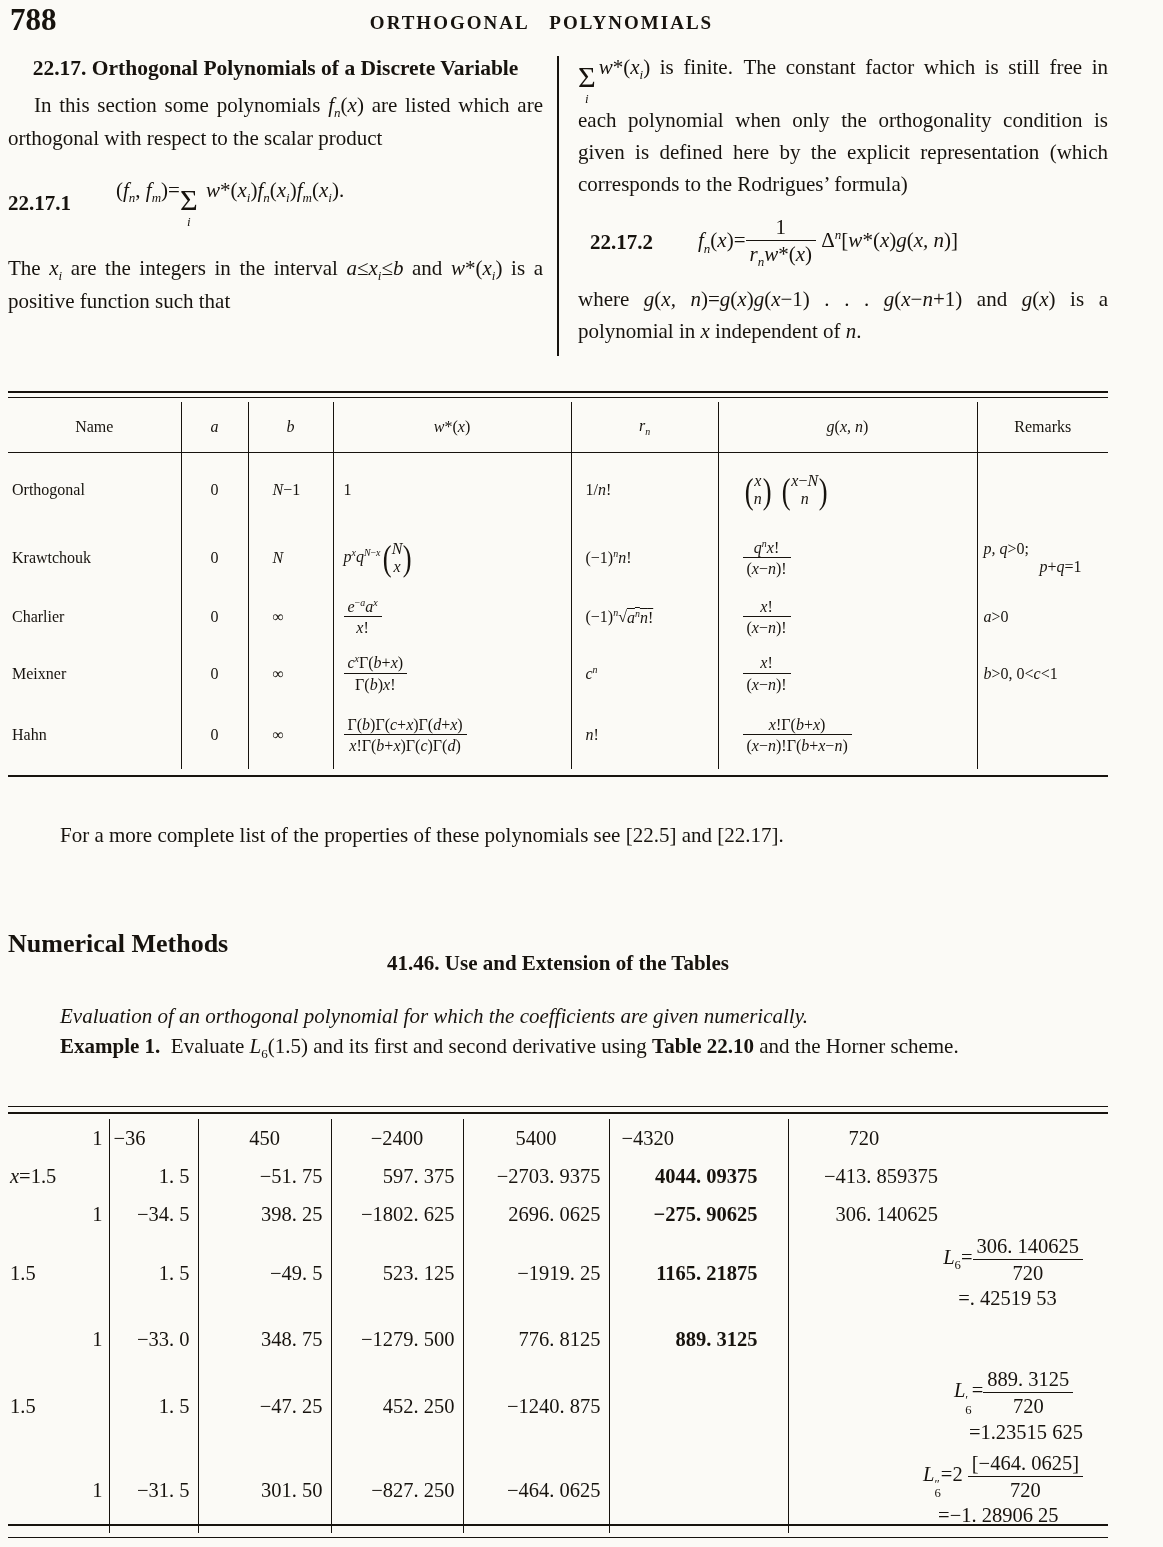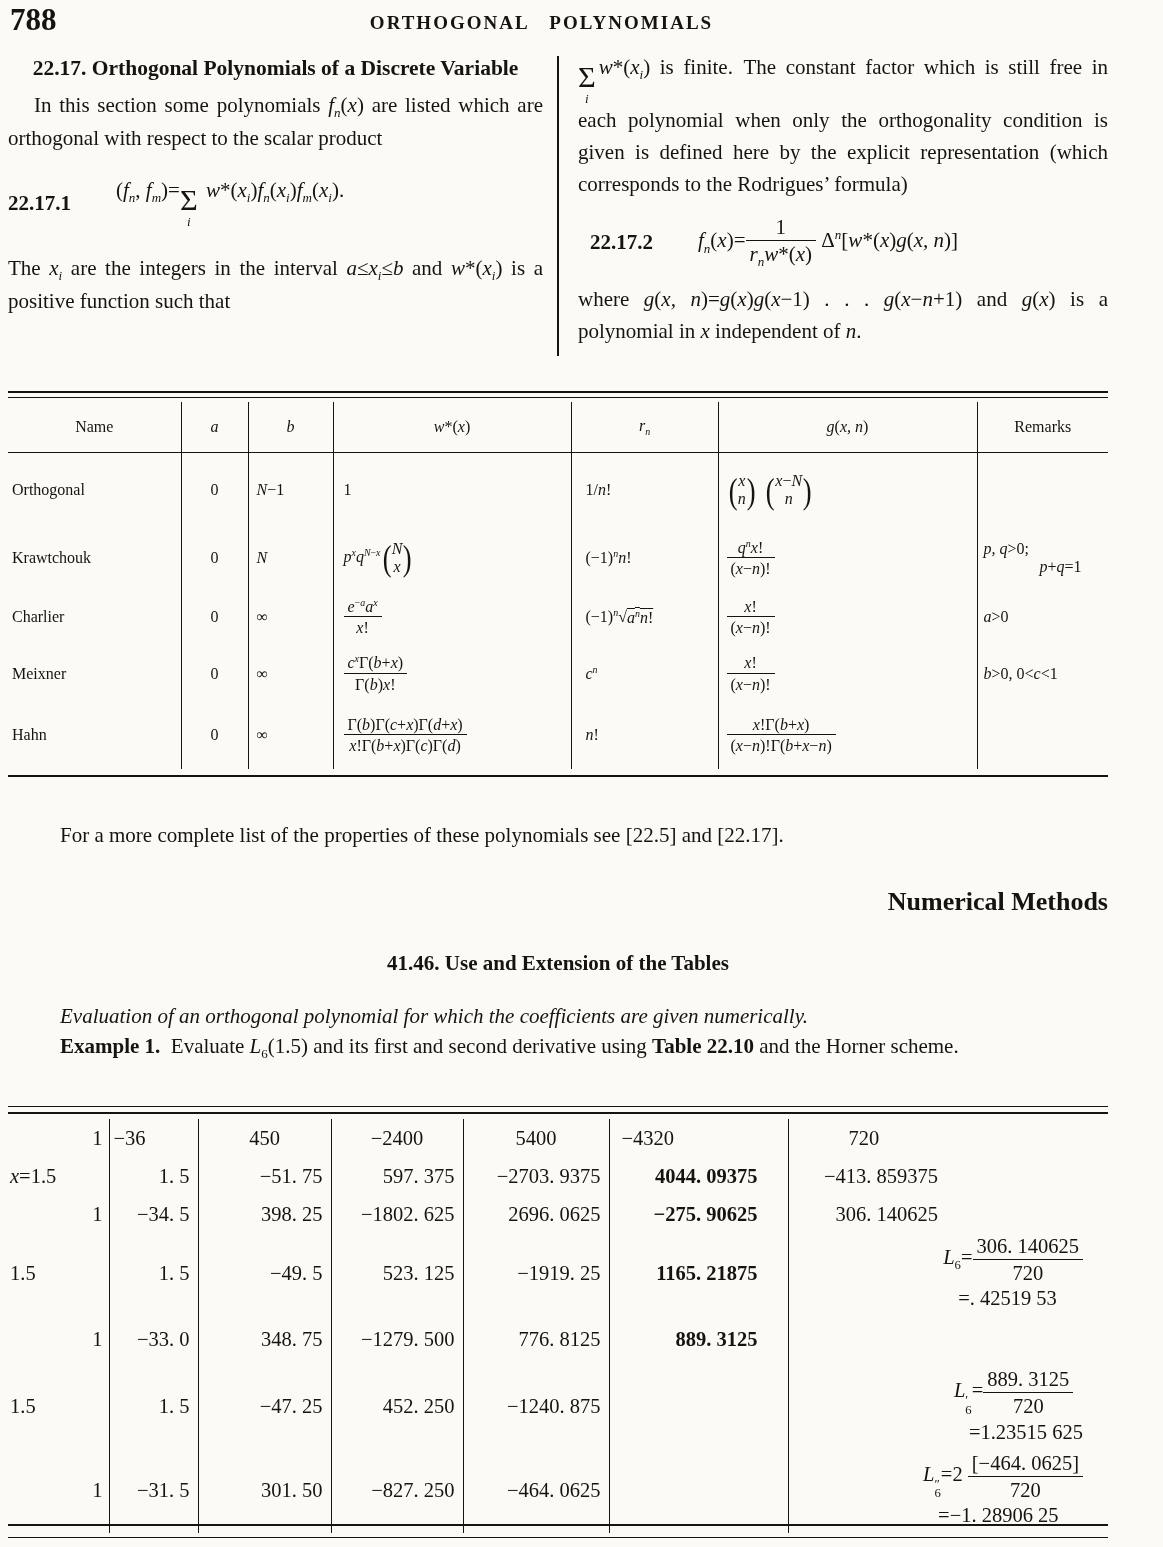--- a/index.html
+++ b/index.html
@@ -62,28 +62,28 @@
   .tr-head{height:50px;} .tr-cheb{height:76px;} .tr-kraw{height:60px;}
   .tr-char{height:58px;} .tr-meix{height:55px;} .tr-hahn{height:68px;}
   
   .htable{position:absolute;left:8px;top:1119px;width:1100px;font-size:20.5px;}
   .htable td{border-right:1.6px solid #17130e;overflow:hidden;vertical-align:middle;}
   .htable td:last-child{border-right:none;}
   .hr0{height:38px;} .hr1{height:38px;} .hr2{height:38px;} .hr3{height:72px;}
   .hr4{height:52px;} .hr5{height:82px;} .hr6{height:85px;}
   
   .a-l{text-align:left;} .a-r{text-align:right;} .ctr{text-align:center;}
-  .pl2{padding-left:2px;} .pl4{padding-left:4px;} .pl6{padding-left:6px;} .pl8{padding-left:8px;}
+  .pl2{padding-left:2px;} .pl4{padding-left:4px;} .pl6{padding-left:6px;} .pl8{padding-left:24px;}
   .pl10{padding-left:10px;} .pl12{padding-left:12px;} .pl14{padding-left:14px;} .pl60{padding-left:60px;}
   .pr6{padding-right:6px;} .pr8{padding-right:8px;} .pr30{padding-right:30px;font-weight:bold;}
   .pr170{padding-right:170px;} .pr25{padding-right:25px;}
   .rin{padding-left:56px;}
   
   .note{position:absolute;left:8px;top:820px;width:1012px;text-indent:52px;}
-  .nmtitle{position:absolute;left:8px;top:887px;width:1100px;margin:0;text-align:right;
+  .nmtitle{position:absolute;left:8px;top:929px;width:1100px;margin:0;text-align:left;
            font-size:26px;font-weight:bold;}
   .nmsub{position:absolute;left:8px;top:951px;width:1100px;margin:0;text-align:center;
          font-size:21px;font-weight:bold;}
   .lead{position:absolute;left:8px;top:1001px;width:1100px;font-style:italic;text-indent:52px;}
   .example{position:absolute;left:8px;top:1031px;width:1100px;text-indent:52px;line-height:1.5;}
 </style>
 </head>
 <body>
 
 <div class="page">

